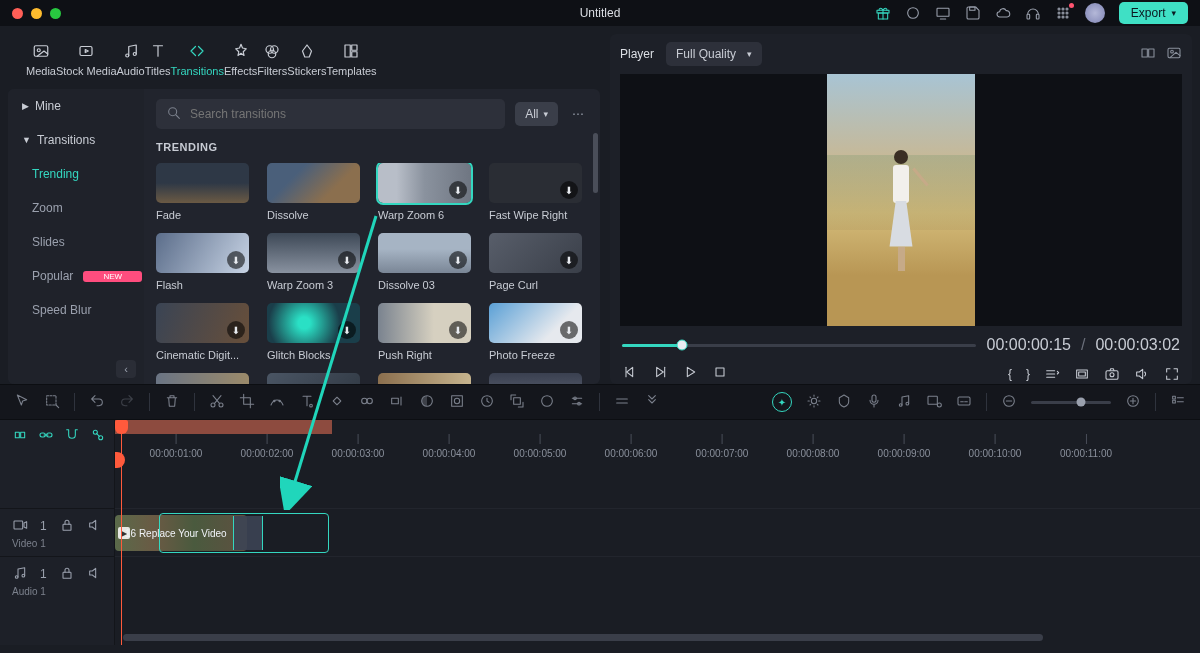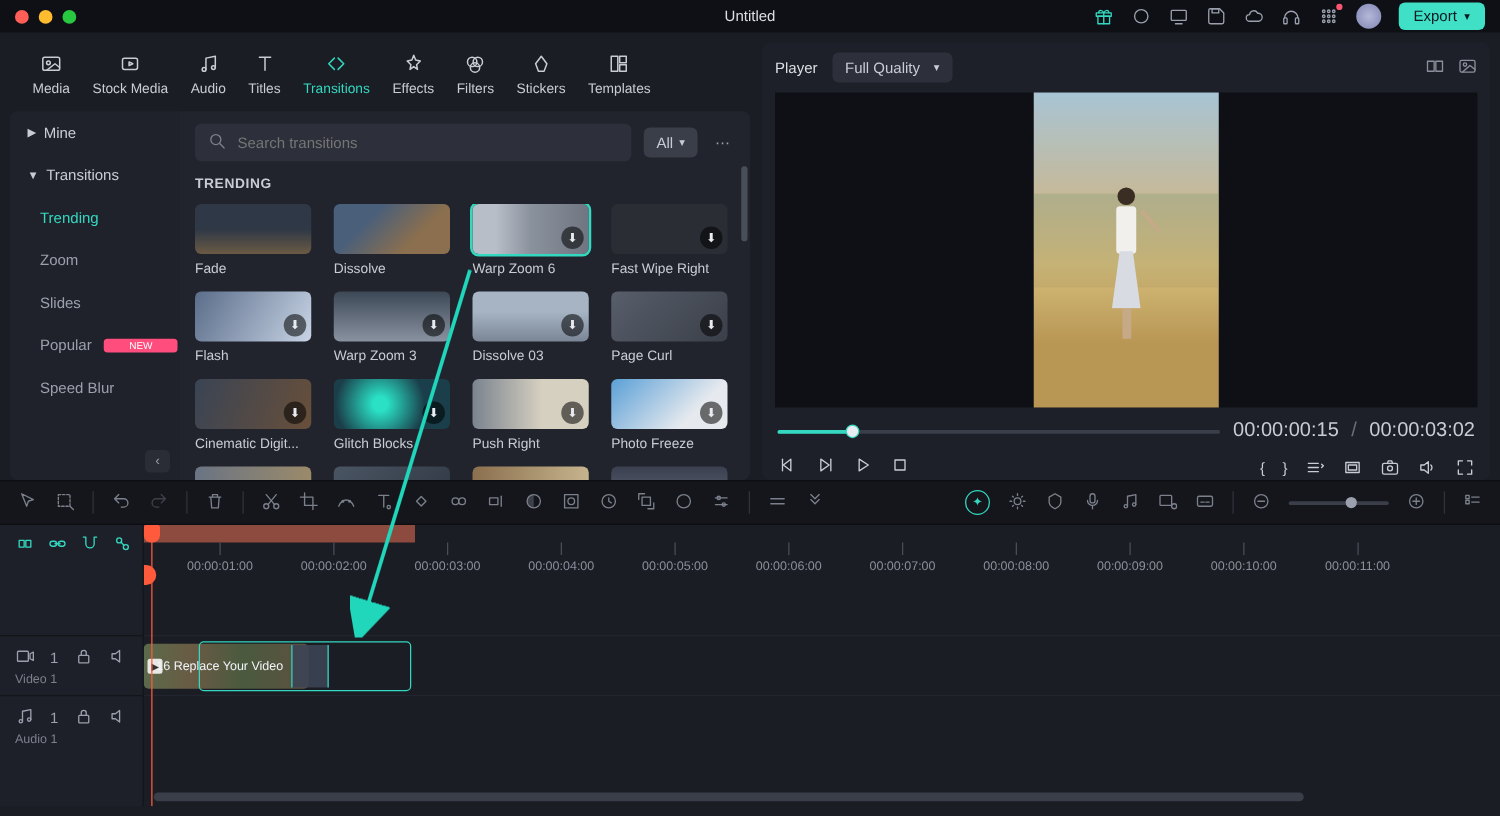--- a/index.html
+++ b/index.html
@@ -14,21 +14,21 @@
 .tl-right .ic{color:#9aa0ad;display:flex}
 .tl-avatar{width:20px;height:20px;border-radius:50%;background:radial-gradient(circle,#b4b8d8,#7f84b3)}
 .btn-export{background:#3fe0c5;color:#0b1820;padding:4px 12px;border-radius:5px;display:flex;align-items:center;gap:6px;font-size:12px;font-weight:500}
 .btn-export .chv{font-size:9px}
 .badge-dot{position:relative}
 .badge-dot::after{content:"";position:absolute;top:-2px;right:-3px;width:5px;height:5px;border-radius:50%;background:#ff5470}
 
 
 .upper{height:358px;display:flex;gap:10px;padding:8px 8px 0 8px}
 .left-panel{flex:0 0 592px;display:flex;flex-direction:column}
-.tab-strip{display:flex;gap:18px;padding:8px 18px 12px 18px}
+.tab-strip{display:flex;padding:8px 18px 12px 18px}
 .tab{display:flex;flex-direction:column;align-items:center;gap:5px;color:#c8ccd4;cursor:pointer}
 .tab.active{color:#34d7c0}
 .tab .ic{height:18px;display:flex;align-items:center;justify-content:center}
 .tab-label{font-size:11px}
 
 .browser{flex:1;display:flex;background:#21242d;border-radius:6px;overflow:hidden}
 .sidebar{width:136px;background:#1f222a;display:flex;flex-direction:column;position:relative}
 .sb-item{padding:10px 14px;font-size:12px;color:#9aa0ad;display:flex;align-items:center;gap:6px;cursor:pointer}
 .sb-item.section{color:#c8ccd4}
 .sb-item.active{color:#34d7c0}

